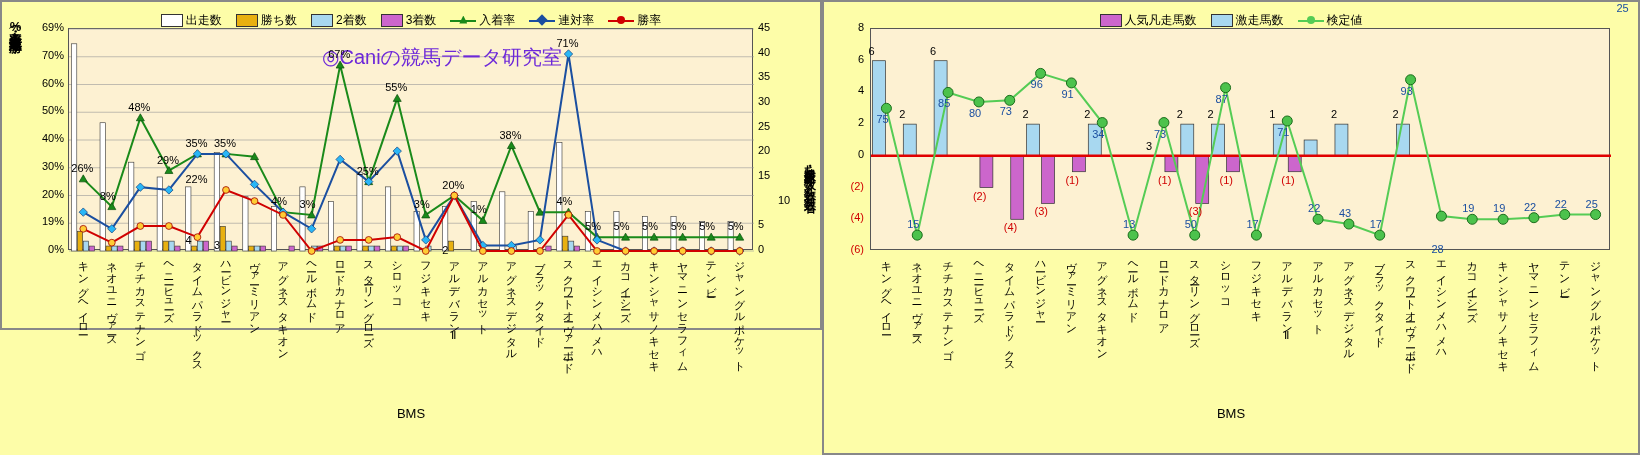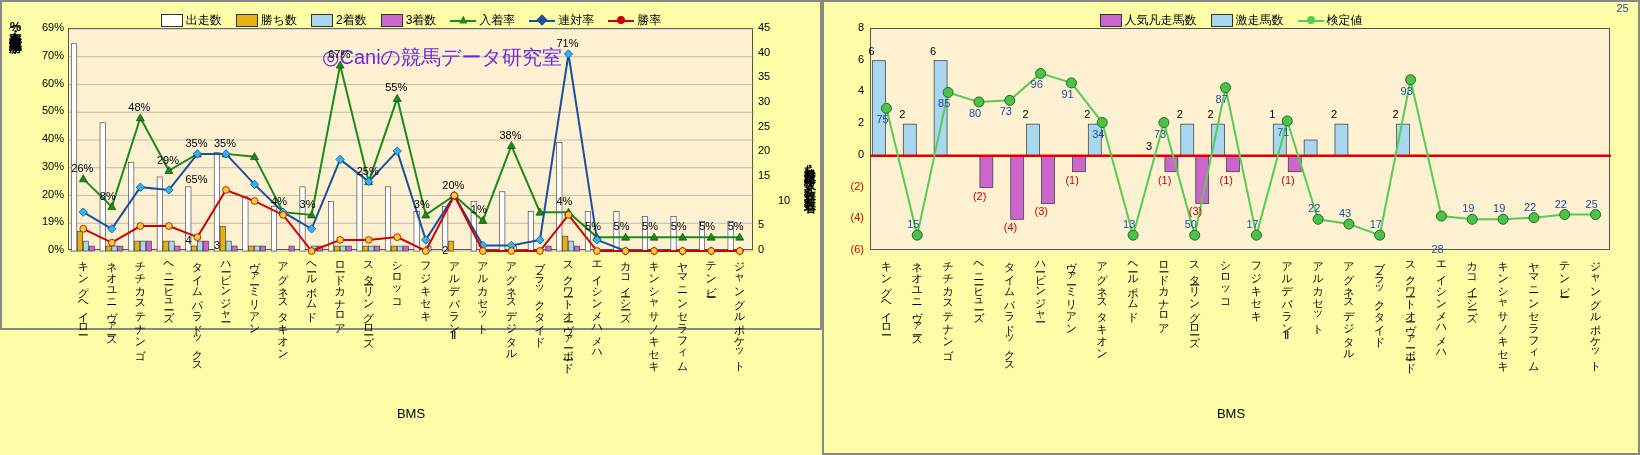--- a/index.html
+++ b/index.html
@@ -292,21 +292,21 @@
         <div class="dlabel" style="left: 411.771px; top: 195.925px;">3%</div>
         <div class="dlabel" style="left: 440.312px; top: 176.5px;">20%</div>
         <div class="dlabel" style="left: 468.854px; top: 201.475px;">1%</div>
         <div class="dlabel" style="left: 497.396px; top: 126.55px;">38%</div>
         <div class="dlabel" style="left: 583.021px; top: 218.125px;">5%</div>
         <div class="dlabel" style="left: 611.562px; top: 218.125px;">5%</div>
         <div class="dlabel" style="left: 640.104px; top: 218.125px;">5%</div>
         <div class="dlabel" style="left: 668.646px; top: 218.125px;">5%</div>
         <div class="dlabel" style="left: 697.188px; top: 218.125px;">5%</div>
         <div class="dlabel" style="left: 725.729px; top: 218.125px;">5%</div>
-        <div class="dlabel" style="left: 183.438px; top: 170.95px;">65%</div>
+        <div class="dlabel" style="left: 183.438px; top: 170.95px;">22%</div>
         <div class="dlabel" style="left: 554.479px; top: 34.975px;">71%</div>
         <div class="dlabel" style="left: 554.479px; top: 193.15px;">4%</div>
         <div class="dlabel" style="left: 183.438px; top: 232.267px;">4</div>
         <div class="dlabel" style="left: 211.979px; top: 237.2px;">3</div>
         <div class="dlabel" style="left: 440.312px; top: 242.133px;">2</div>
       </div>
     <div class="xtitle" style="left:0;top:404px;">BMS</div>
   </div>
 
   <div class="panel right">

